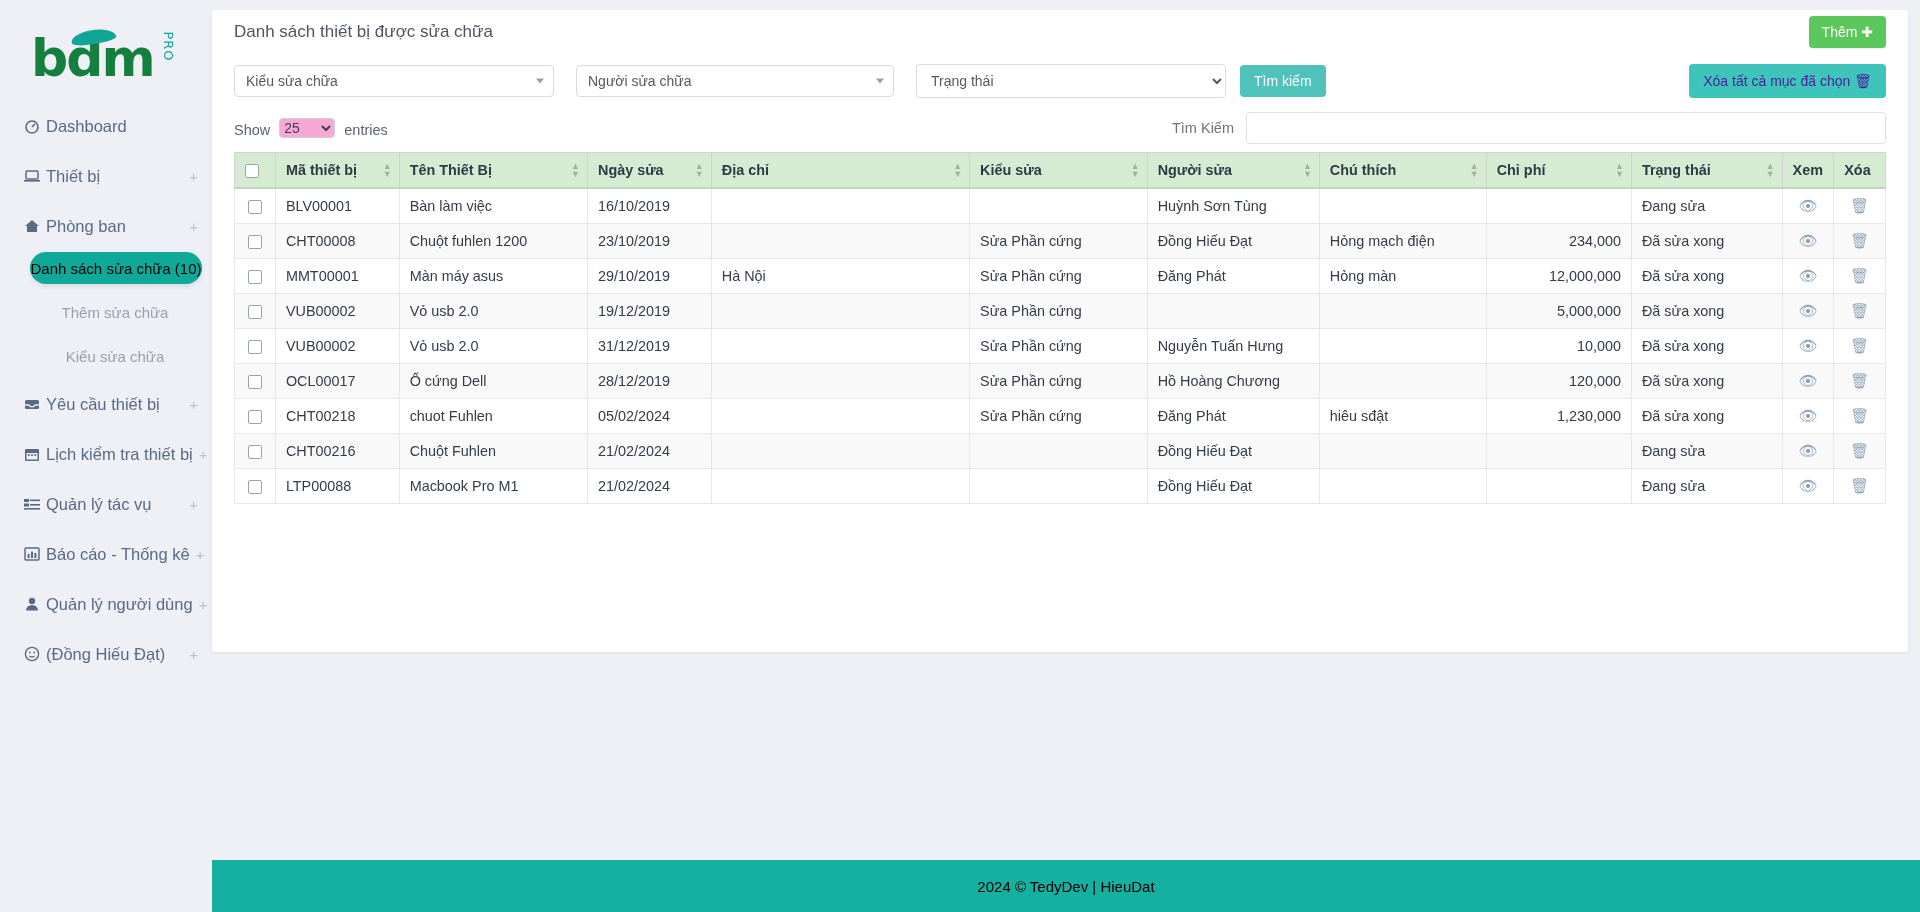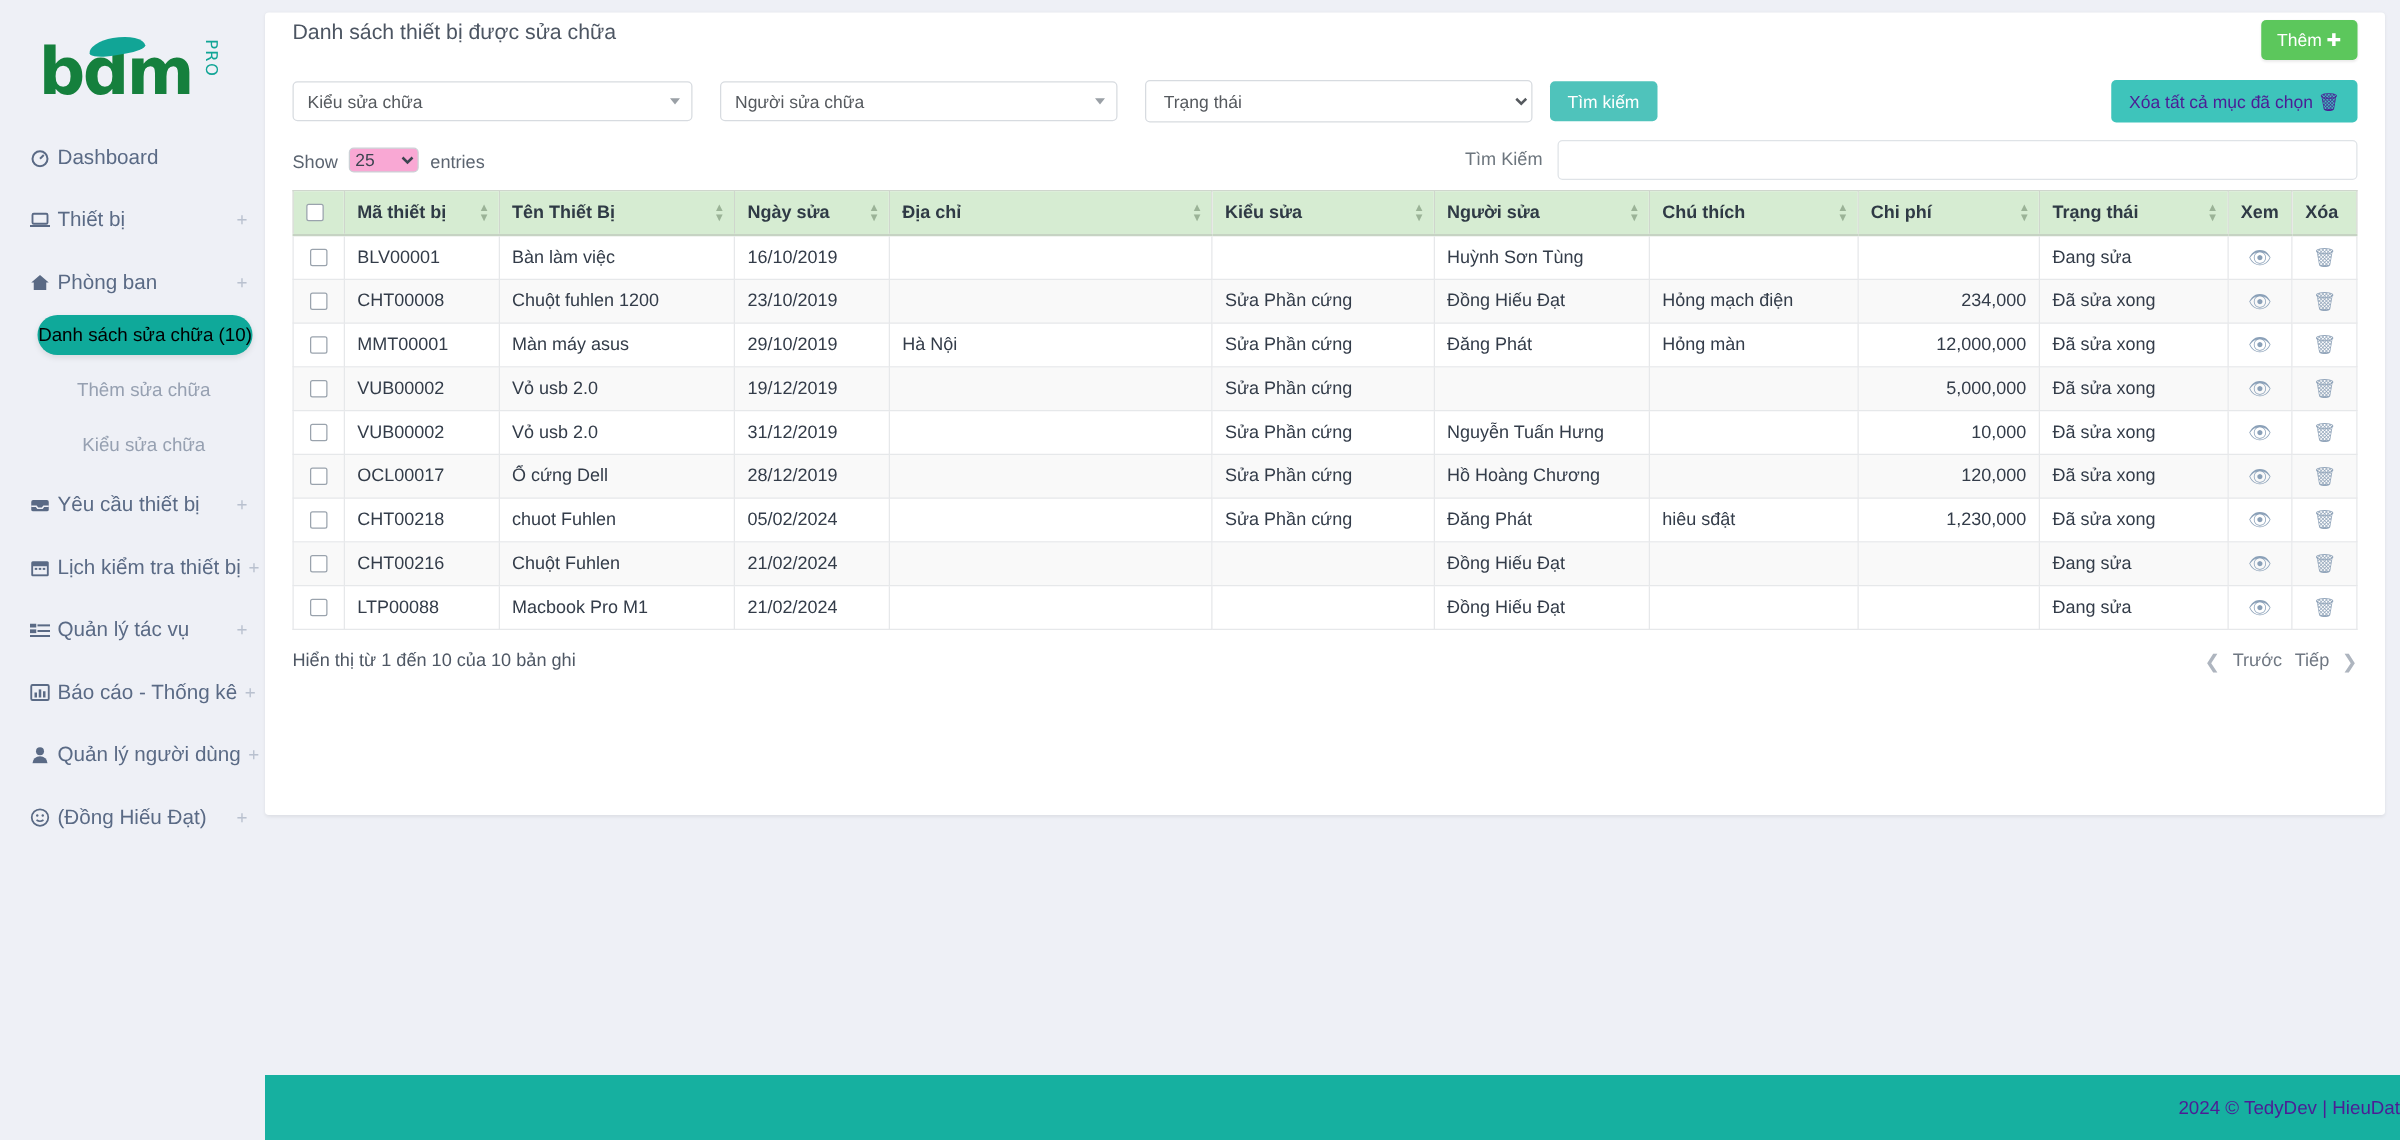--- a/index.html
+++ b/index.html
@@ -116,20 +116,21 @@
   }
   .card {
     background: #ffffff;
     border-radius: 3px;
     box-shadow: 0 1px 3px rgba(0,0,0,0.07);
     padding: 0 0 16px 0;
     min-height: 642px;
   }
   .card-head {
     display: flex;
+    align-items: center;
     justify-content: space-between;
     padding: 6px 22px 10px 22px;
   }
   .card-title { font-size: 17px; color: #4c5562; }
   .btn-add {
     background: #5cc75c;
     color: #fff;
     border: none;
     border-radius: 4px;
     font-size: 14px;
@@ -302,24 +303,24 @@
   .pager { margin-left: auto; display: flex; align-items: center; gap: 10px; color: #8f98a3; }
   .pager .pg { cursor: pointer; color: #6f7782; }
   .pager .chev { color: #aeb5bf; font-size: 15px; cursor: pointer; }
 
   
   .site-footer {
     position: absolute;
     left: 212px; right: 0; bottom: 0;
     height: 52px;
     background: #16b0a0;
-    color: #4c1d95;
+    color: #000000;
     display: flex;
     align-items: center;
-    justify-content: flex-end;
+    justify-content: center;
     font-size: 15px;
   }
 </style>
 </head>
 <body>
 
 <div class="app">
 
   <aside class="sidebar">
     <div class="logo-wrap">
@@ -653,29 +654,20 @@
               <td>Đồng Hiếu Đạt</td>
               <td></td>
               <td class="num"></td>
               <td>Đang sửa</td>
               <td class="ctr"><span class="eye">👁</span></td>
               <td class="ctr"><span class="trash">🗑</span></td>
             </tr>
           </tbody>
       </table>
 
-      <div class="table-footer">
-        <div>Hiển thị từ 1 đến 10 của 10 bản ghi</div>
-        <div class="pager">
-          <span class="chev">❮</span>
-          <span class="pg">Trước</span>
-          <span class="pg">Tiếp</span>
-          <span class="chev">❯</span>
-        </div>
-      </div>
 
     </section>
   </main>
 
   <footer class="site-footer">
     <span>2024 © TedyDev | HieuDat</span>
   </footer>
 </div>
 
 </body></html>

